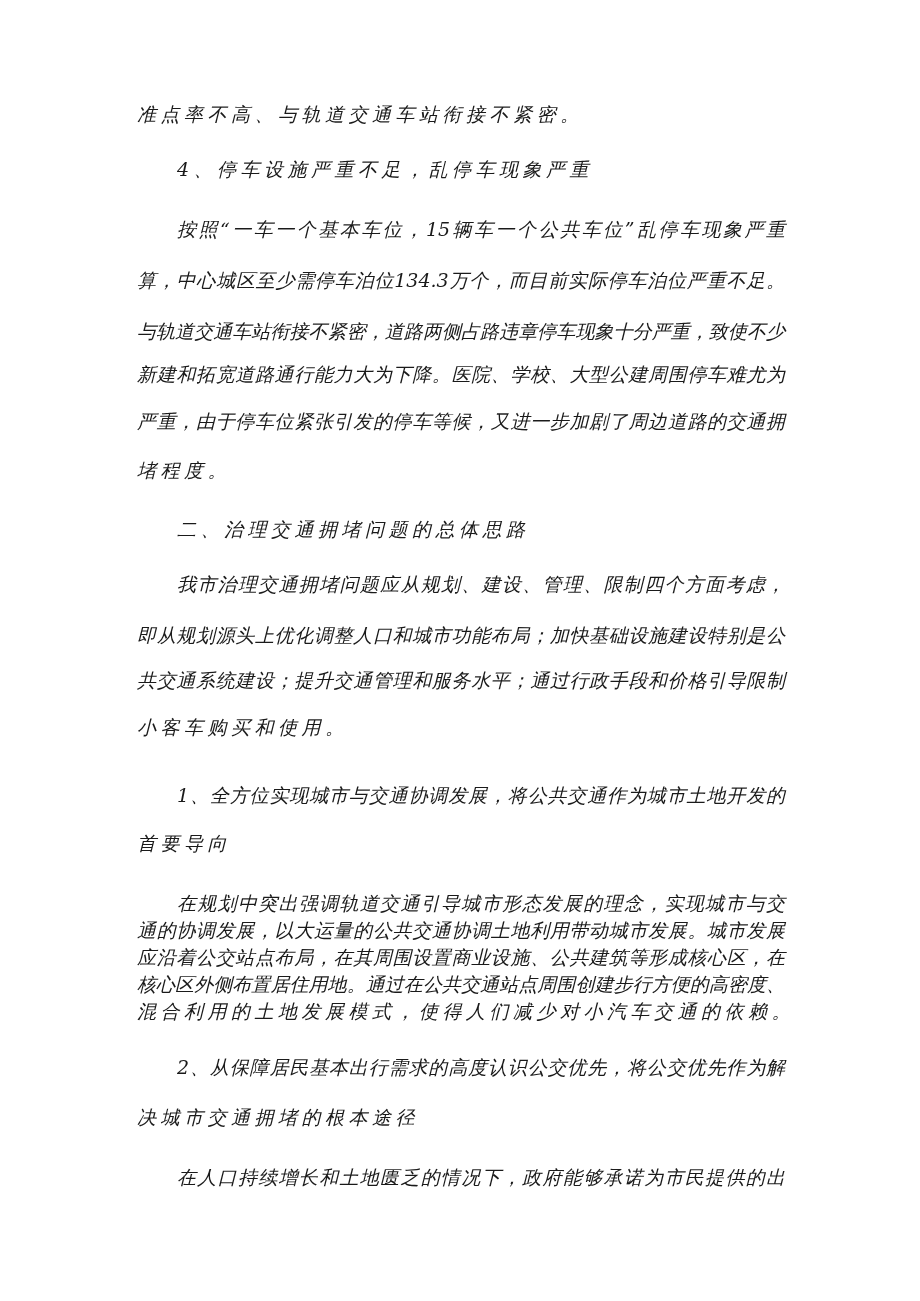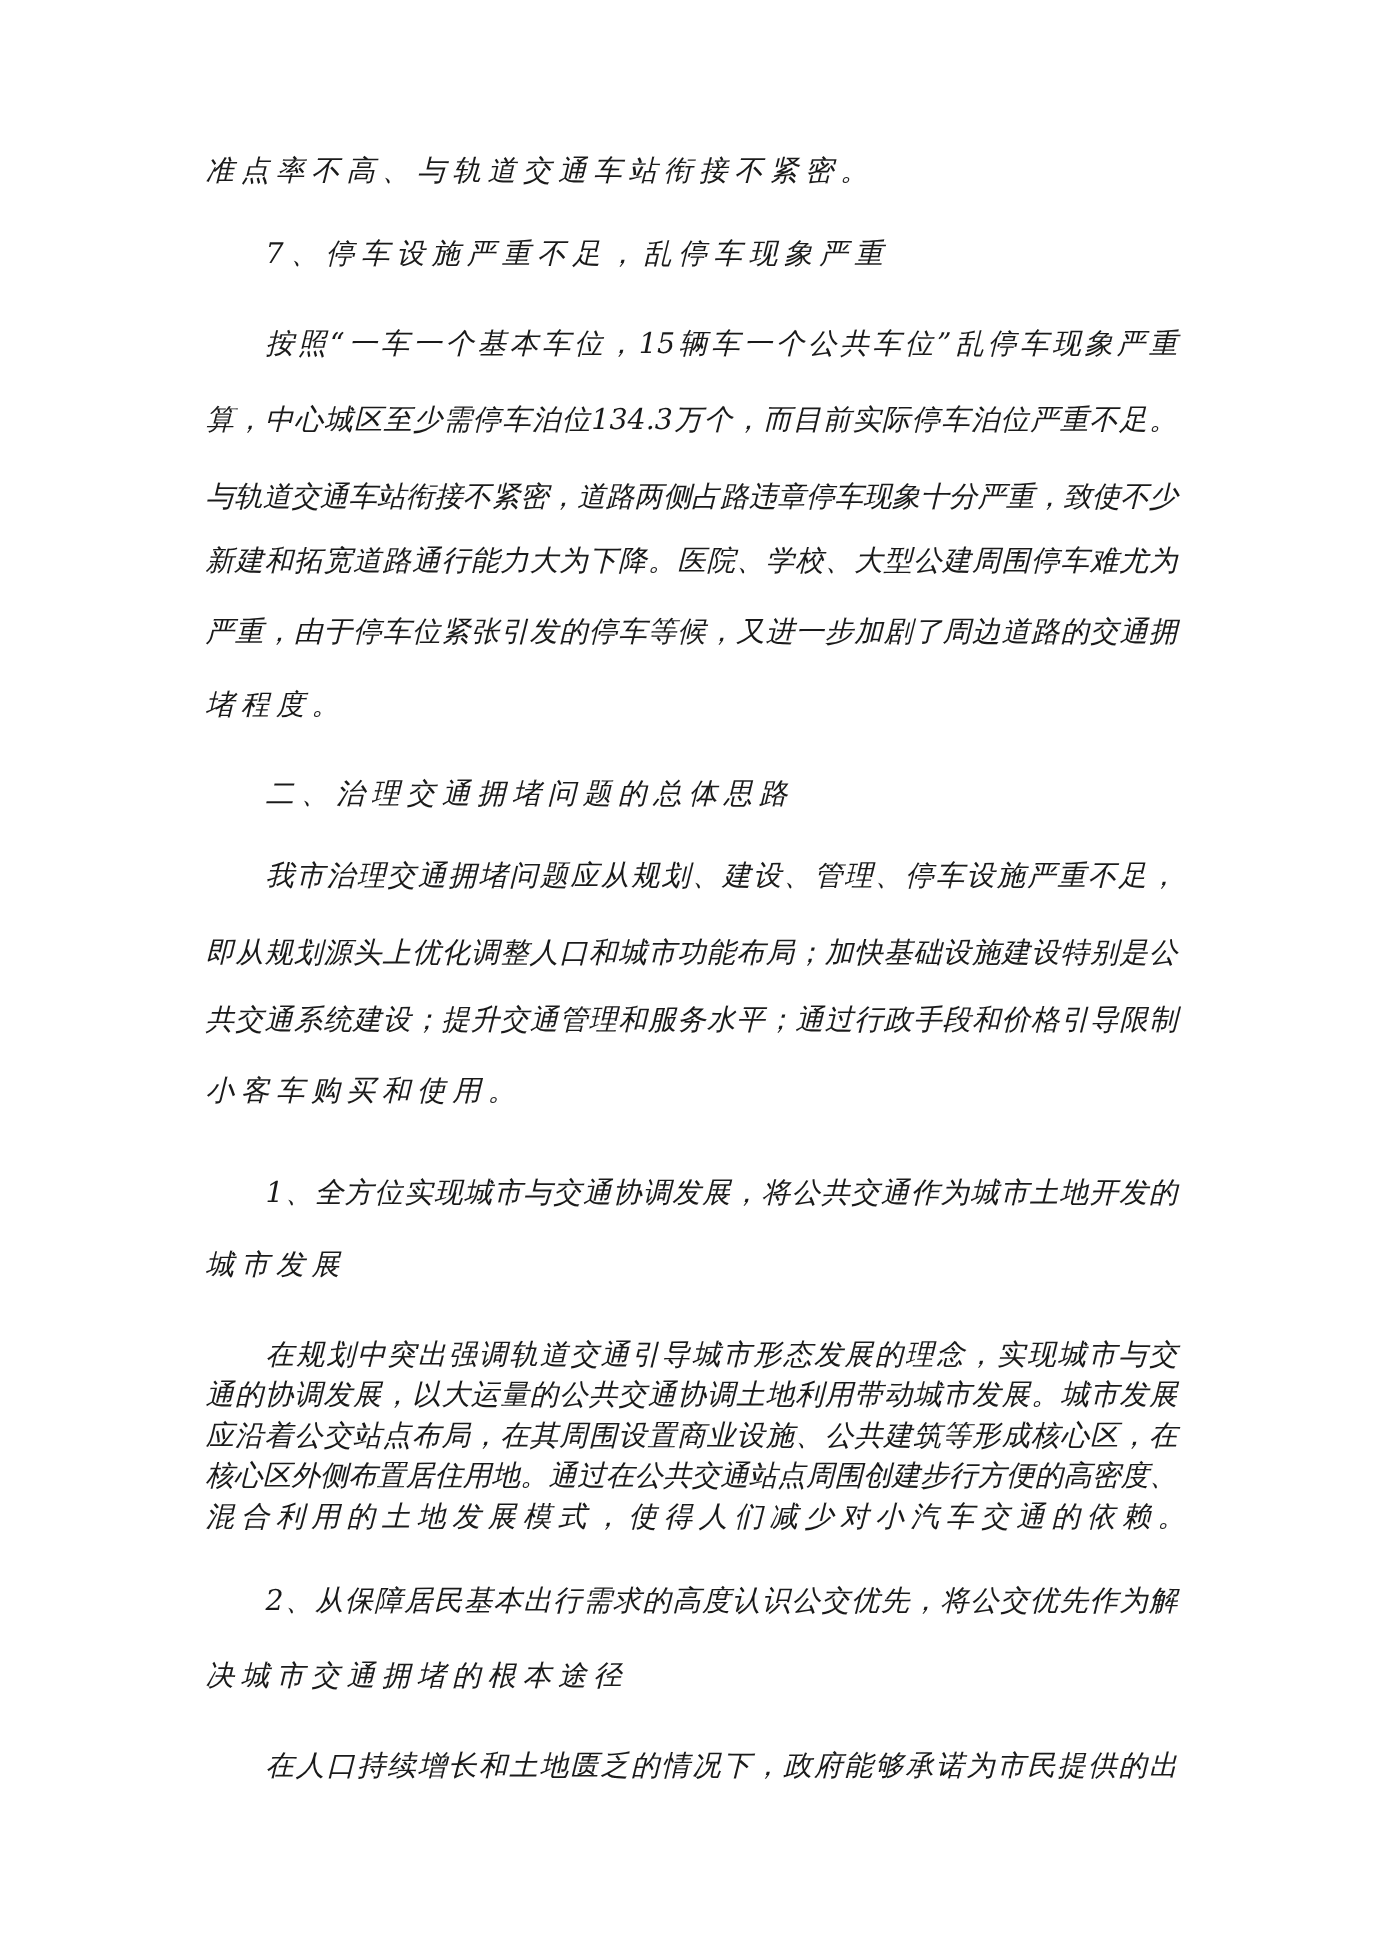--- a/index.html
+++ b/index.html
@@ -45,34 +45,34 @@
   }
   .line.indent.short {
     letter-spacing: 4.5px;
   }
 </style>
 </head>
 <body>
 
 <div class="page">
   <div class="line short" style="top:102px">准点率不高、与轨道交通车站衔接不紧密。</div>
-  <div class="line indent short" style="top:157px">7、停车设施严重不足，乱停车现象严重</div>
+  <div class="line indent short" style="top:157px">4、停车设施严重不足，乱停车现象严重</div>
   <div class="line indent" style="top:217px">按照“一车一个基本车位，15辆车一个公共车位”乱停车现象严重</div>
   <div class="line" style="top:268px">算，中心城区至少需停车泊位134.3万个，而目前实际停车泊位严重不足。</div>
   <div class="line" style="top:319px">与轨道交通车站衔接不紧密，道路两侧占路违章停车现象十分严重，致使不少</div>
   <div class="line" style="top:362px">新建和拓宽道路通行能力大为下降。医院、学校、大型公建周围停车难尤为</div>
   <div class="line" style="top:409px">严重，由于停车位紧张引发的停车等候，又进一步加剧了周边道路的交通拥</div>
   <div class="line short" style="top:458px">堵程度。</div>
   <div class="line indent short" style="top:517px">二、治理交通拥堵问题的总体思路</div>
-  <div class="line indent" style="top:572px">我市治理交通拥堵问题应从规划、建设、管理、停车设施严重不足，</div>
+  <div class="line indent" style="top:572px">我市治理交通拥堵问题应从规划、建设、管理、限制四个方面考虑，</div>
   <div class="line" style="top:623px">即从规划源头上优化调整人口和城市功能布局；加快基础设施建设特别是公</div>
   <div class="line" style="top:668px">共交通系统建设；提升交通管理和服务水平；通过行政手段和价格引导限制</div>
   <div class="line short" style="top:715px">小客车购买和使用。</div>
   <div class="line indent" style="top:783px">1、全方位实现城市与交通协调发展，将公共交通作为城市土地开发的</div>
-  <div class="line short" style="top:831px">城市发展</div>
+  <div class="line short" style="top:831px">首要导向</div>
   <div class="line indent" style="top:891px">在规划中突出强调轨道交通引导城市形态发展的理念，实现城市与交</div>
   <div class="line" style="top:918px">通的协调发展，以大运量的公共交通协调土地利用带动城市发展。城市发展</div>
   <div class="line" style="top:945px">应沿着公交站点布局，在其周围设置商业设施、公共建筑等形成核心区，在</div>
   <div class="line short" style="top:999px">混合利用的土地发展模式，使得人们减少对小汽车交通的依赖。</div>
   <div class="line" style="top:972px">核心区外侧布置居住用地。通过在公共交通站点周围创建步行方便的高密度、</div>
   <div class="line indent" style="top:1055px">2、从保障居民基本出行需求的高度认识公交优先，将公交优先作为解</div>
   <div class="line short" style="top:1105px">决城市交通拥堵的根本途径</div>
   <div class="line indent" style="top:1165px">在人口持续增长和土地匮乏的情况下，政府能够承诺为市民提供的出</div>
 </div>
 

